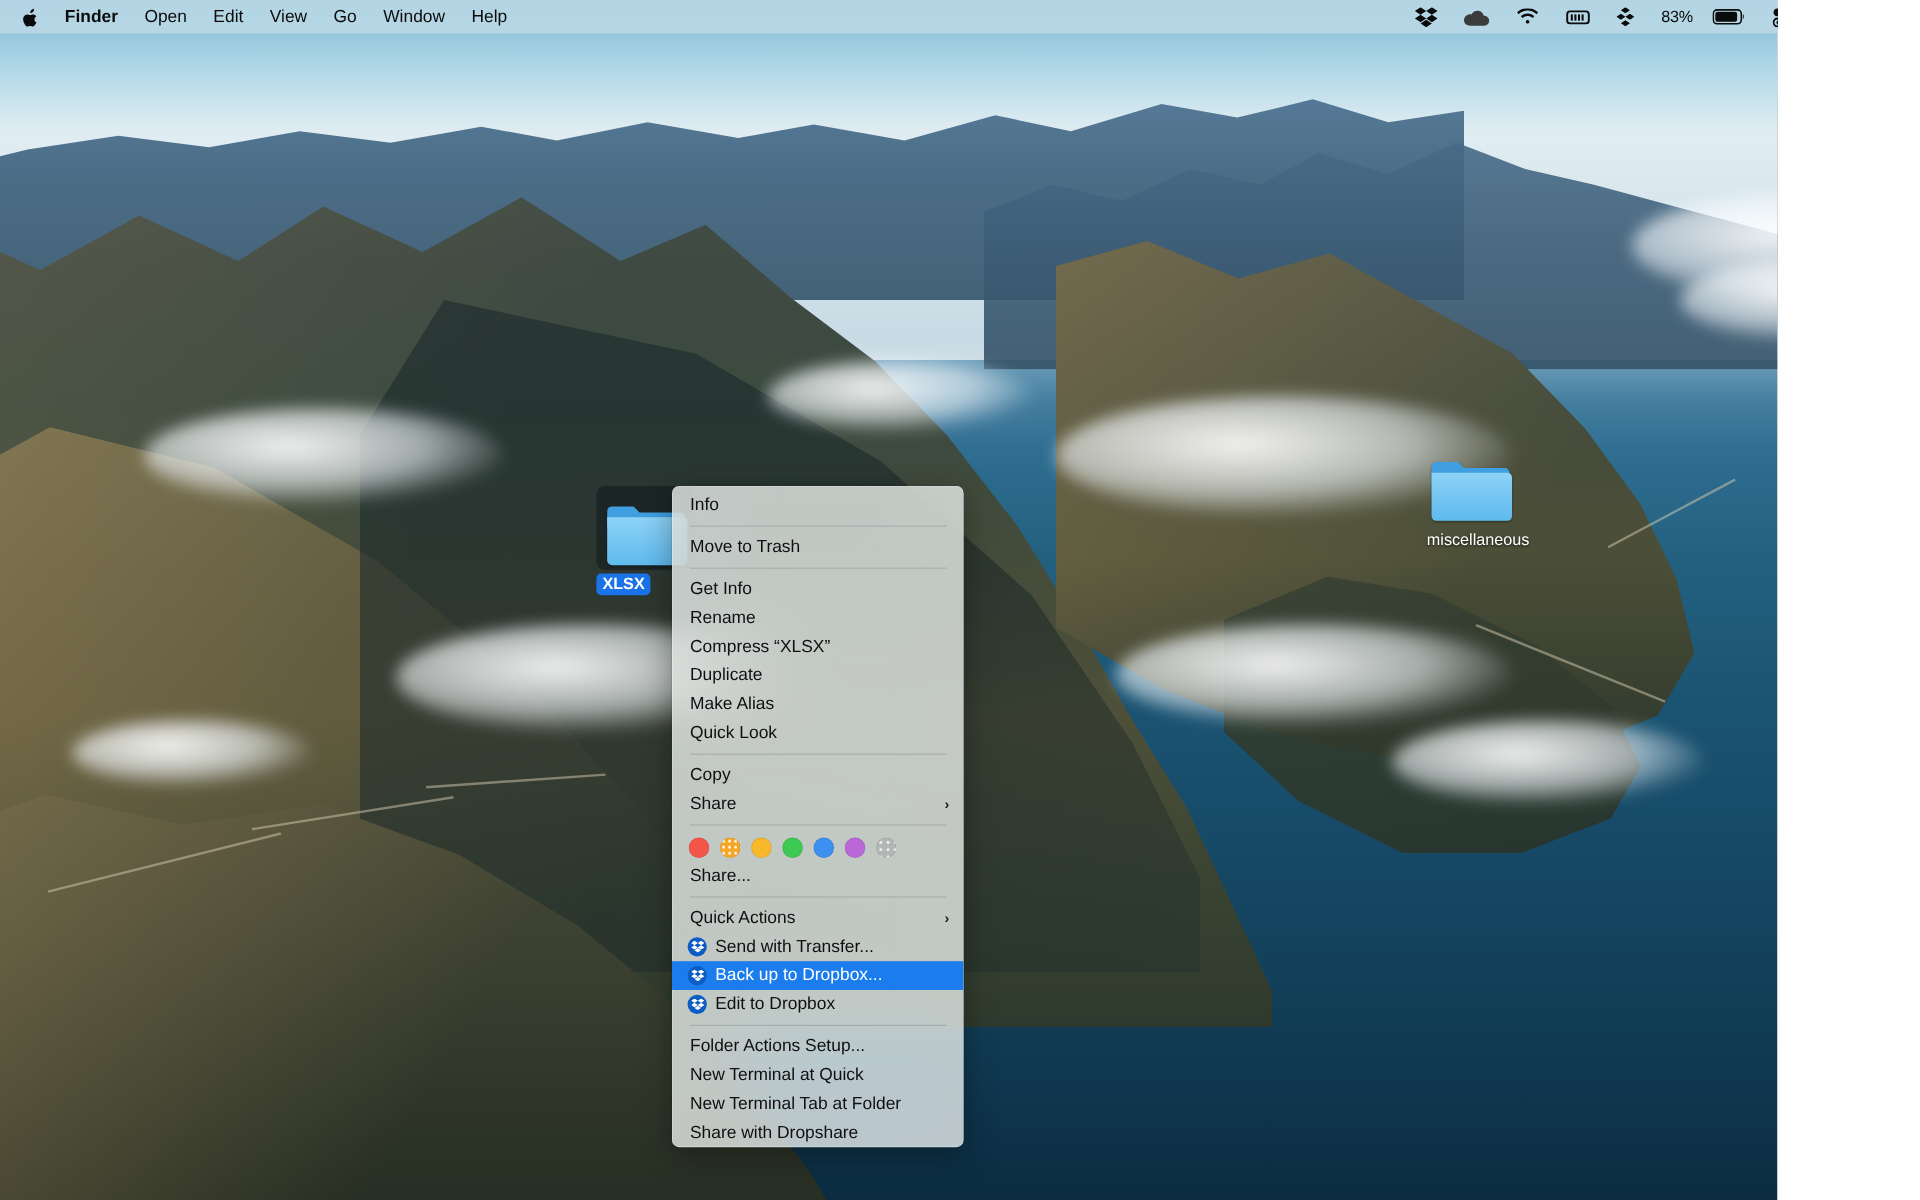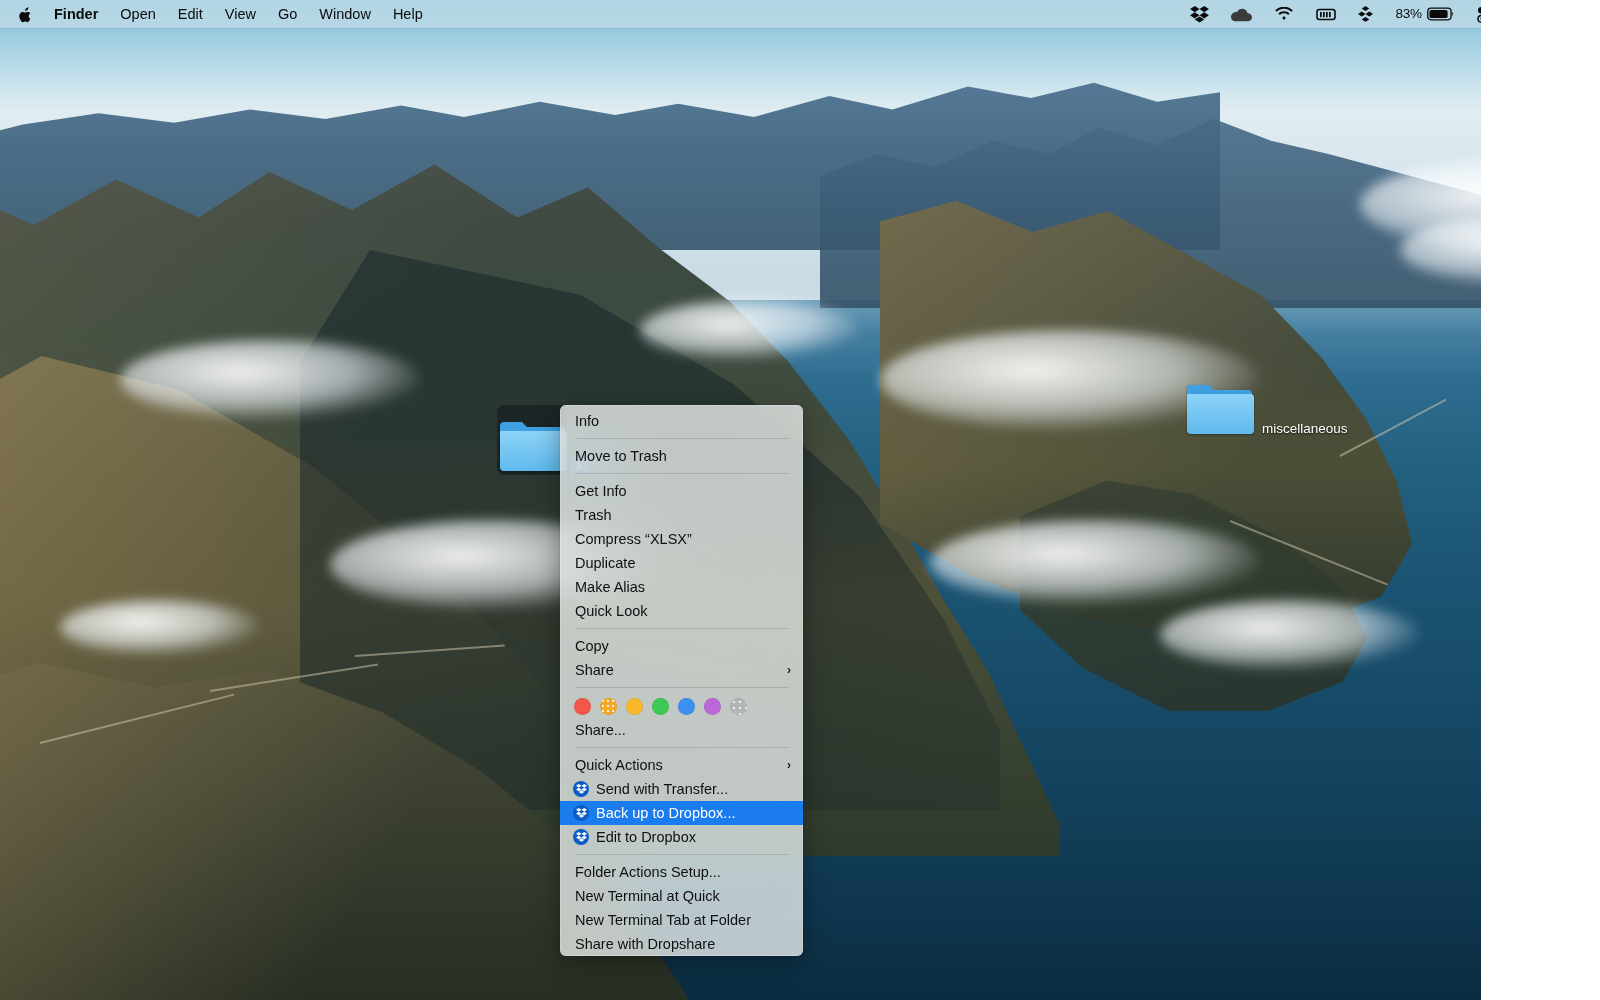--- a/index.html
+++ b/index.html
@@ -126,28 +126,28 @@
     padding:0 14px 0 10px;
     font-size:14.5px; color:#0b0b0b;
     z-index:50;
     box-shadow:0 .5px 0 rgba(0,0,0,.12);
   }
   .mb-left { display:flex; align-items:center; gap:0; }
   .mb-item { padding:2px 11px; border-radius:4px; line-height:1; white-space:nowrap; }
   .mb-item.bold { font-weight:bold; padding-left:9px; }
   .apple-logo { padding:0 12px 0 8px; display:flex; align-items:center; }
   .mb-right { margin-left:auto; display:flex; align-items:center; gap:0; }
-  .mb-stat { padding:0 11px; display:flex; align-items:center; line-height:1; }
+  .mb-stat { padding:0 11px; display:flex; align-items:center; line-height:1;gap:11px; }
   .mb-clock { padding-left:10px; padding-right:4px; font-size:14.5px; letter-spacing:.1px; }
   .batt-pct { font-size:13.5px; padding-right:5px; letter-spacing:-.2px; }
 
   
   .desk-icon {
     position:absolute; width:116px; text-align:center;
-    display:flex; flex-direction:row; align-items:flex-end; gap:3px;
+    display:flex; flex-direction:column; align-items:flex-start; gap:3px;
   }
   .icon-img-wrap { width:82px; height:70px; display:flex; align-items:flex-end; justify-content:center;
                    border-radius:7px; }
   .icon-img-wrap.selected { background:rgba(10,18,24,.45); }
   .folder-svg { display:block; filter:drop-shadow(0 1px 1px rgba(0,0,0,.35)); }
   .icon-label {
     font-size:13.5px; line-height:16px; color:#fff; padding:1px 5px; border-radius:4px;
     text-shadow:0 1px 2px rgba(0,0,0,.8); white-space:nowrap;
   }
   .icon-label.selected { background:#1a73e8; font-weight:bold; text-shadow:none; }
@@ -328,21 +328,21 @@
     <div class="icon-label">miscellaneous</div>
   </div>
 
   <div id="ctxmenu">
 
     <div class="mi">Info</div>
     <div class="sep"></div>
     <div class="mi">Move to Trash</div>
     <div class="sep"></div>
     <div class="mi">Get Info</div>
-    <div class="mi">Trash</div>
+    <div class="mi">Rename</div>
     <div class="mi">Compress “XLSX”</div>
     <div class="mi">Duplicate</div>
     <div class="mi">Make Alias</div>
     <div class="mi">Quick Look</div>
     <div class="sep"></div>
     <div class="mi">Copy</div>
     <div class="mi">
       <span>Share</span>
       <span class="chev">›</span>
     </div>

